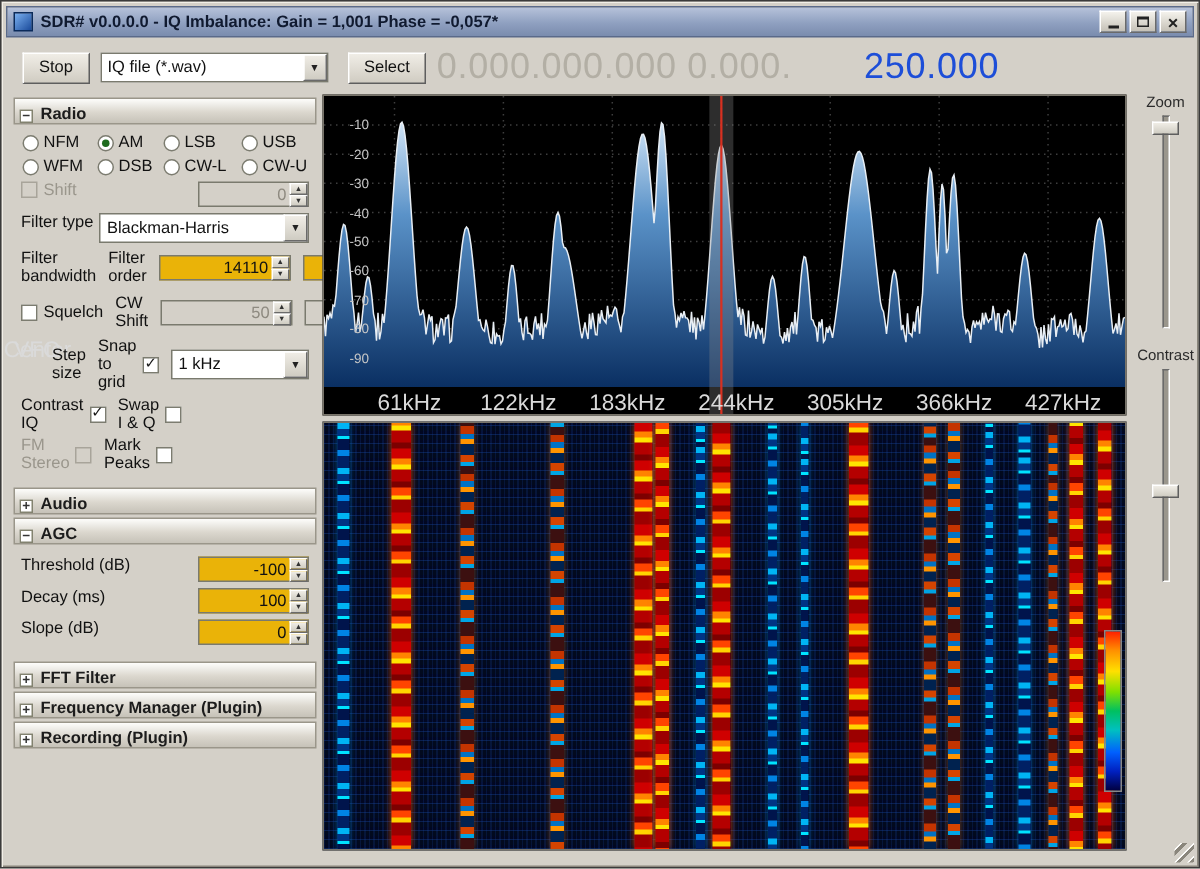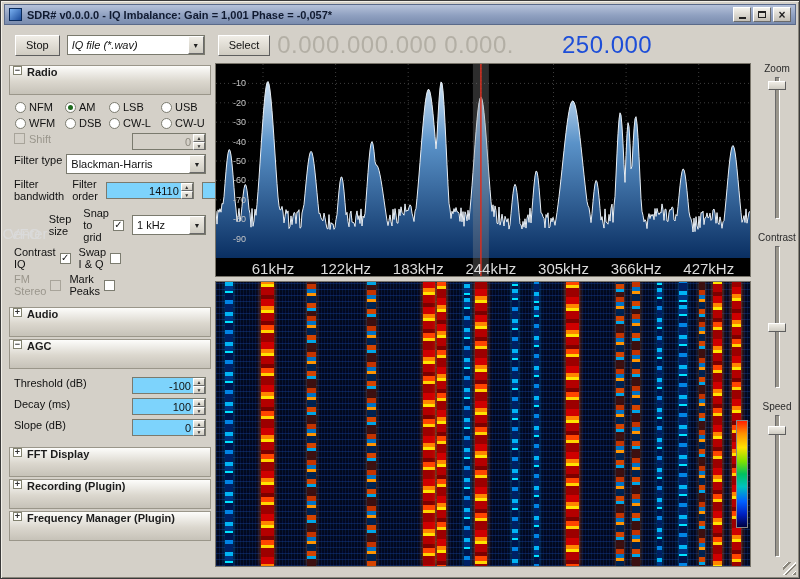--- a/index.html
+++ b/index.html
@@ -19,59 +19,59 @@
   .glyph-close::after{content:'×';font-size:12px;font-weight:bold;color:#222;line-height:1;}
   
   .toolbar{position:absolute;top:28px;left:4px;right:4px;height:32px;display:flex;align-items:center;padding:0 10px;gap:7px;}
   .btn{height:21px;padding:0 10px;font-size:11px;color:#111;background:linear-gradient(180deg,#f0ede6,#d0ccc2);
     border:1px solid;border-color:#fff #5e5e5e #5e5e5e #fff;}
   .combo{display:inline-flex;height:20px;background:#fff;border:1px solid #7a7a6e;align-items:center;}
   .combo-val{flex:1;font-size:11px;padding:0 4px;white-space:nowrap;overflow:hidden;color:#111;}
   .combo-btn{width:16px;align-self:stretch;background:linear-gradient(180deg,#f0ede6,#cfccc2);border:1px solid;
     border-color:#fff #6a6a6a #6a6a6a #fff;display:flex;align-items:center;justify-content:center;}
   .combo-btn::after{content:'▼';font-size:7px;color:#222;}
-  .src-combo{width:138px;margin-right:6px;font-style:italic;}
+  .src-combo{width:152px;margin-right:6px;}
   .freq-label{font-size:10px;color:#5a564c;margin-left:10px;}
   .freq-digits{font-size:24px;letter-spacing:0.5px;color:#b3afa5;white-space:nowrap;}
   .freq-digits .active{color:#1d4ed8;margin-left:48px;}
   
   .sidebar{position:absolute;left:8px;top:62px;width:202px;bottom:10px;}
-  .panel-header{height:30px;display:flex;align-items:flex-start;gap:5px;padding:0 3px;margin-top:2px;
+  .panel-header{height:18px;display:flex;align-items:flex-end;gap:5px;padding:0 3px;margin-top:2px;
     background:linear-gradient(180deg,#fdfdfb,#dbd7ce 55%,#c6c2b8);border:1px solid #9a968a;
     font-size:11px;font-weight:bold;color:#1c1c1c;cursor:default;}
   .collapse-box{width:9px;height:9px;background:#fff;border:1px solid #82826f;font-size:9px;line-height:7px;text-align:center;color:#333;}
   .panel-header .collapse-box::after{content:'−';}
   .panel-header.collapsed .collapse-box::after{content:'+';}
   .panel-body{padding:4px 5px 5px 5px;font-size:11px;color:#111;}
   .mode-grid{display:grid;grid-template-columns:46px 40px 48px 48px;gap:4px 4px;margin:2px 0 4px 1px;text-align:center;}
   .mode-item{display:flex;align-items:center;gap:3px;}
   .radio{width:11px;height:11px;border-radius:50%;background:#fff;border:1px solid #7c7c70;flex:0 0 auto;
     display:flex;align-items:center;justify-content:center;}
   .radio.checked::after{content:'';width:5px;height:5px;border-radius:50%;background:#1e6b1e;}
   .cb{width:11px;height:11px;background:#fff;border:1px solid #7c7c70;flex:0 0 auto;
     display:flex;align-items:center;justify-content:center;}
   .cb.checked::after{content:'✓';font-size:10px;line-height:1;color:#161616;}
   .cb.disabled{background:#d4d0c8;border-color:#a8a49a;}
   .lbl.disabled{color:#9a968c;}
   .row{display:flex;align-items:flex-start;gap:4px;margin:4px 0;}
   .row .spacer{flex:1;}
   .two-col{display:grid;grid-template-columns:1fr 1fr 1fr 1fr;gap:2px 8px;margin:3px 0;align-items:center;}
   .half{display:flex;align-items:center;gap:4px;}
-  .numbox{display:inline-flex;align-items:stretch;height:17px;background:#7dd3fc;border:1px solid #7a7a6e;}
+  .numbox{display:inline-flex;align-items:stretch;height:17px;background:#eab308;border:1px solid #7a7a6e;}
   .numbox .numval{flex:1;text-align:right;font-size:11px;padding:2px 2px 0 2px;color:#111;}
   .numbox.disabled{background:#d4d0c8;}
   .numbox.disabled .numval{color:#8e8a80;}
   .spin{width:12px;display:flex;flex-direction:column;}
   .spin i{flex:1;font-style:normal;font-size:5px;line-height:6px;text-align:center;color:#333;
     background:linear-gradient(180deg,#f0ede6,#cfccc2);border:1px solid;border-color:#fff #6a6a6a #6a6a6a #fff;}
   .spin i:first-child::after{content:'▲';}
   .spin i:last-child::after{content:'▼';}
   .w74{width:74px;}.w88{width:88px;}
   .ft-combo{flex:1;}
-  .step-combo{width:74px;}
+  .step-combo{width:92px;}
   
   .spectrum{position:absolute;left:214px;top:62px;width:536px;height:214px;background:#000;border:1px solid #78746a;}
   .spectrum svg{display:block;}
   .gl{stroke:#3e3e3e;stroke-width:1;stroke-dasharray:1,3;}
   .db-labels,.freq-labels{position:absolute;left:0;top:0;right:0;bottom:0;pointer-events:none;}
   .db-label{position:absolute;left:8px;width:22px;text-align:right;font-size:9px;color:#c6c6c6;}
   .freq-label{position:absolute;top:196px;transform:translateX(-50%);font-size:15px;color:#dadada;}
   
   .waterfall{position:absolute;left:214px;top:280px;width:536px;height:286px;border:1px solid #78746a;
     background-color:#020a1e;
@@ -211,20 +211,41 @@
           </span>
           <span class="numbox w88">
             <span class="numval">400</span>
             <span class="spin">
                 <i></i>
                 <i></i>
               </span>
           </span>
         </div>
 
+        <div class="two-col" style="margin-top:6px;">
+          <span class="half">
+            <span class="cb"></span>
+            <span>Squelch</span>
+          </span>
+          <span>CW Shift</span>
+          <span class="numbox w88 disabled">
+            <span class="numval">50</span>
+            <span class="spin">
+                <i></i>
+                <i></i>
+              </span>
+          </span>
+          <span class="numbox w88 disabled">
+            <span class="numval">600</span>
+            <span class="spin">
+                <i></i>
+                <i></i>
+              </span>
+          </span>
+        </div>
 
         <div class="two-col" style="margin-top:5px;">
           <span></span>
           <span>Step size</span>
           <span class="half">
             <span>Snap to grid</span>
             <span class="cb checked"></span>
           </span>
           <span class="combo step-combo">
             <span class="combo-val">1 kHz</span>
@@ -303,35 +324,35 @@
                 </span>
               </span>
             </div>
           </div>
       </div>
     </div>
 
     <div class="panel">
       <div class="panel-header collapsed">
         <span class="collapse-box"></span>
-        <span>FFT Display</span>
+        <span>FFT Filter</span>
       </div>
     </div>
 
     <div class="panel">
       <div class="panel-header collapsed">
         <span class="collapse-box"></span>
+        <span>Frequency Manager (Plugin)</span>
+      </div>
+    </div>
+
+    <div class="panel">
+      <div class="panel-header collapsed">
+        <span class="collapse-box"></span>
         <span>Recording (Plugin)</span>
-      </div>
-    </div>
-
-    <div class="panel">
-      <div class="panel-header collapsed">
-        <span class="collapse-box"></span>
-        <span>Frequency Manager (Plugin)</span>
       </div>
     </div>
 
   </div>
 
   <div class="spectrum">
     <svg width="534" height="212" viewBox="0 0 534 212">
       <defs>
         <linearGradient id="specfill" x1="0" y1="0" x2="0" y2="1">
           <stop offset="0" stop-color="#cfe3f5"></stop>
@@ -414,22 +435,16 @@
         <div class="track">
           <div class="thumb" style="top: 4px;"></div>
         </div>
       </div>
       <div class="slider-group">
         <div class="slider-label">Contrast</div>
         <div class="track">
           <div class="thumb" style="top: 77px;"></div>
         </div>
       </div>
-      <div class="slider-group">
-        <div class="slider-label">Speed</div>
-        <div class="track">
-          <div class="thumb" style="top: 11px;"></div>
-        </div>
-      </div>
     </div>
 
   <div class="resize-grip"></div>
 </div>
 
 </body></html>

